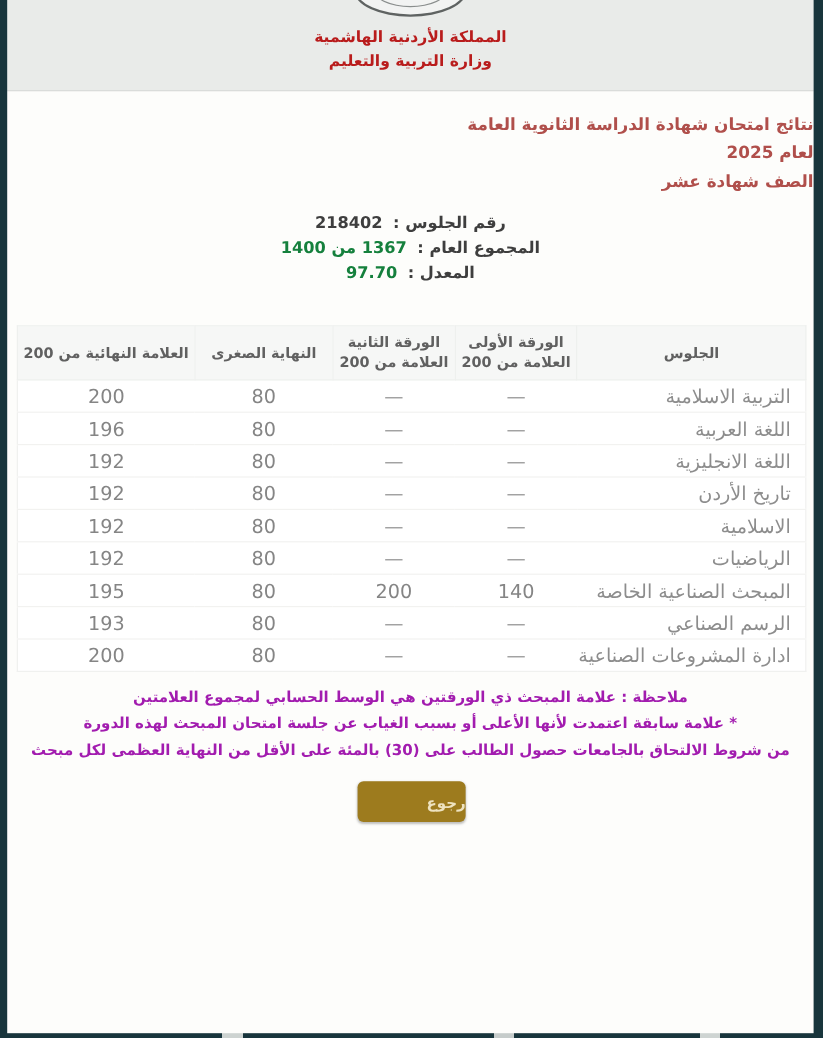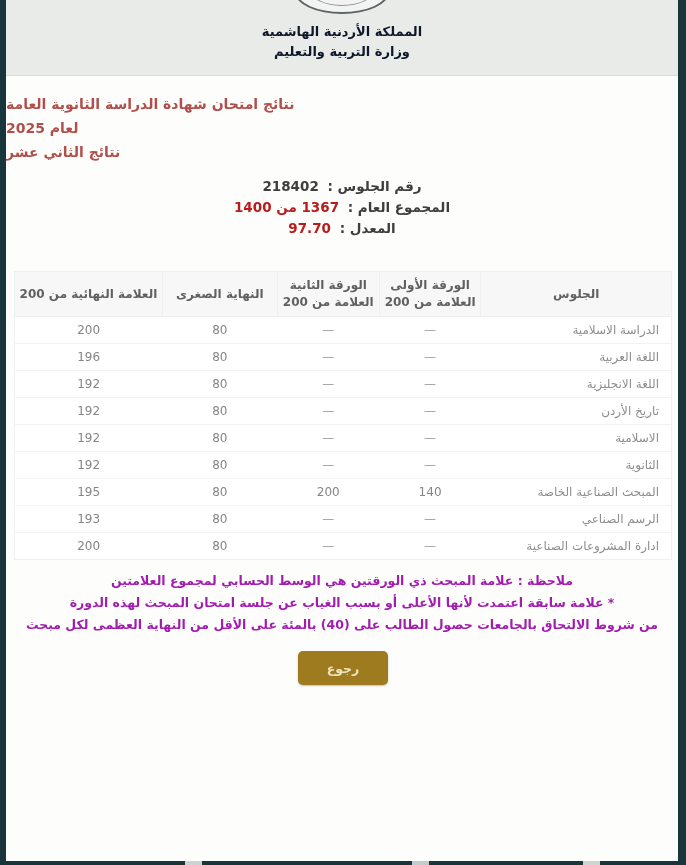--- a/index.html
+++ b/index.html
@@ -33,56 +33,56 @@
     position: absolute; top: -30px; left: 50%; transform: translateX(-50%);
     width: 94px; height: 44px;
     border: 2px solid #5f6362; border-radius: 50%;
     background: #f2f3f2;
   }
   .crest-inner {
     position: absolute; top: 4px; left: 14px; right: 14px; bottom: 6px;
     border: 1px solid #8a8e8d; border-radius: 50%;
   }
   .ministry-line {
-    color: #0f172a; font-size: 13px; font-weight: bold; line-height: 20px;
+    color: #b91c1c; font-size: 13px; font-weight: bold; line-height: 20px;
   }
   .ministry-line.first { margin-top: 22px; }
 
   
   .exam-title {
     position: absolute; top: 92px; left: 6px; right: 8px;
-    text-align: left; color: #b04f4b; font-weight: bold;
+    text-align: right; color: #b04f4b; font-weight: bold;
     font-size: 14px; line-height: 24px; z-index: 2;
   }
 
   
   .student-info {
     position: absolute; top: 176px; left: 6px; right: 8px;
     text-align: center; color: #3e3e3e; font-weight: bold;
     font-size: 13.5px; line-height: 21px; z-index: 2;
   }
-  .student-info .teal { color: #b91c1c; }
+  .student-info .teal { color: #15803d; }
   .student-info .val { margin-right: 4px; }
 
   
   .results-table-wrap {
     position: absolute; top: 271px; right: 14px; left: 14px; z-index: 2;
   }
   table.results {
     width: 100%; border-collapse: collapse; table-layout: fixed;
     background: #fff;
     border: 1px solid #f0f1ef;
   }
   table.results th {
     background: #f6f7f6; color: #606060; font-size: 12px; font-weight: bold;
     height: 45px; vertical-align: middle; text-align: center;
     border: 1px solid #eef0ee; line-height: 17px;
   }
   table.results td {
-    height: 27px; font-size: 12px; color: #858585; text-align: center;
+    height: 27px; font-size: 16px; color: #858585; text-align: center;
     border-top: 1px solid #f2f2f0; vertical-align: middle;
   }
   table.results td.subject { text-align: right; padding-right: 12px; color: #8d8d8d; }
   table.results td .dash { color: #9d9d9d; }
   col.c-subject { width: 29%; }
   col.c-paper   { width: 15.5%; }
   col.c-min     { width: 17.5%; }
   col.c-final   { width: 22.5%; }
 
   
@@ -94,41 +94,42 @@
 
   
   .back-button {
     position: absolute; top: 651px; left: 50%; transform: translateX(-50%);
     width: 90px; height: 34px; background: #9d7b1e;
     border: none; border-radius: 5px;
     color: #eee3c0; font-size: 12.5px; font-weight: bold;
     font-family: "DejaVu Sans", sans-serif;
     cursor: pointer; z-index: 2;
     box-shadow: 0 1px 2px rgba(0,0,0,0.25);
+    text-align: right;
   }
 </style>
 </head>
 <body>
 
 <div class="edge-left"></div>
 <div class="edge-right"></div>
 <div class="edge-bottom"></div>
 
 <header class="header-band">
   <div class="crest">
     <div class="crest-inner"></div>
   </div>
   <div class="ministry-line first">المملكة الأردنية الهاشمية</div>
   <div class="ministry-line">وزارة التربية والتعليم</div>
 </header>
 
 <section class="exam-title">
   <div>نتائج امتحان شهادة الدراسة الثانوية العامة</div>
   <div>لعام 2025</div>
-  <div>نتائج الثاني عشر</div>
+  <div>الصف شهادة عشر</div>
 </section>
 
 <section class="student-info">
   <div>
     <span>رقم الجلوس :</span>
     <span class="val">218402</span>
   </div>
   <div>
     <span>المجموع العام :</span>
     <span class="val teal">1367 من 1400</span>
@@ -158,21 +159,21 @@
         <th>
           <div>الورقة الثانية</div>
           <div>العلامة من 200</div>
         </th>
         <th>النهاية الصغرى</th>
         <th>العلامة النهائية من 200</th>
       </tr>
     </thead>
     <tbody id="results-body">
   <tr>
-    <td class="subject">الدراسة الاسلامية</td>
+    <td class="subject">التربية الاسلامية</td>
     <td><span class="dash">—</span></td>
     <td><span class="dash">—</span></td>
     <td>80</td>
     <td>200</td>
   </tr>
 
   <tr>
     <td class="subject">اللغة العربية</td>
     <td><span class="dash">—</span></td>
     <td><span class="dash">—</span></td>
@@ -198,21 +199,21 @@
 
   <tr>
     <td class="subject">الاسلامية</td>
     <td><span class="dash">—</span></td>
     <td><span class="dash">—</span></td>
     <td>80</td>
     <td>192</td>
   </tr>
 
   <tr>
-    <td class="subject">الثانوية</td>
+    <td class="subject">الرياضيات</td>
     <td><span class="dash">—</span></td>
     <td><span class="dash">—</span></td>
     <td>80</td>
     <td>192</td>
   </tr>
 
   <tr>
     <td class="subject">المبحث الصناعية الخاصة</td>
     <td>140</td>
     <td>200</td>
@@ -235,16 +236,16 @@
     <td>80</td>
     <td>200</td>
   </tr>
 </tbody>
   </table>
 </div>
 
 <section class="notes">
   <div>ملاحظة : علامة المبحث ذي الورقتين هي الوسط الحسابي لمجموع العلامتين</div>
   <div>* علامة سابقة اعتمدت لأنها الأعلى أو بسبب الغياب عن جلسة امتحان المبحث لهذه الدورة</div>
-  <div>من شروط الالتحاق بالجامعات حصول الطالب على (40) بالمئة على الأقل من النهاية العظمى لكل مبحث</div>
+  <div>من شروط الالتحاق بالجامعات حصول الطالب على (30) بالمئة على الأقل من النهاية العظمى لكل مبحث</div>
 </section>
 
 <button class="back-button">رجوع</button>
 
 </body></html>

